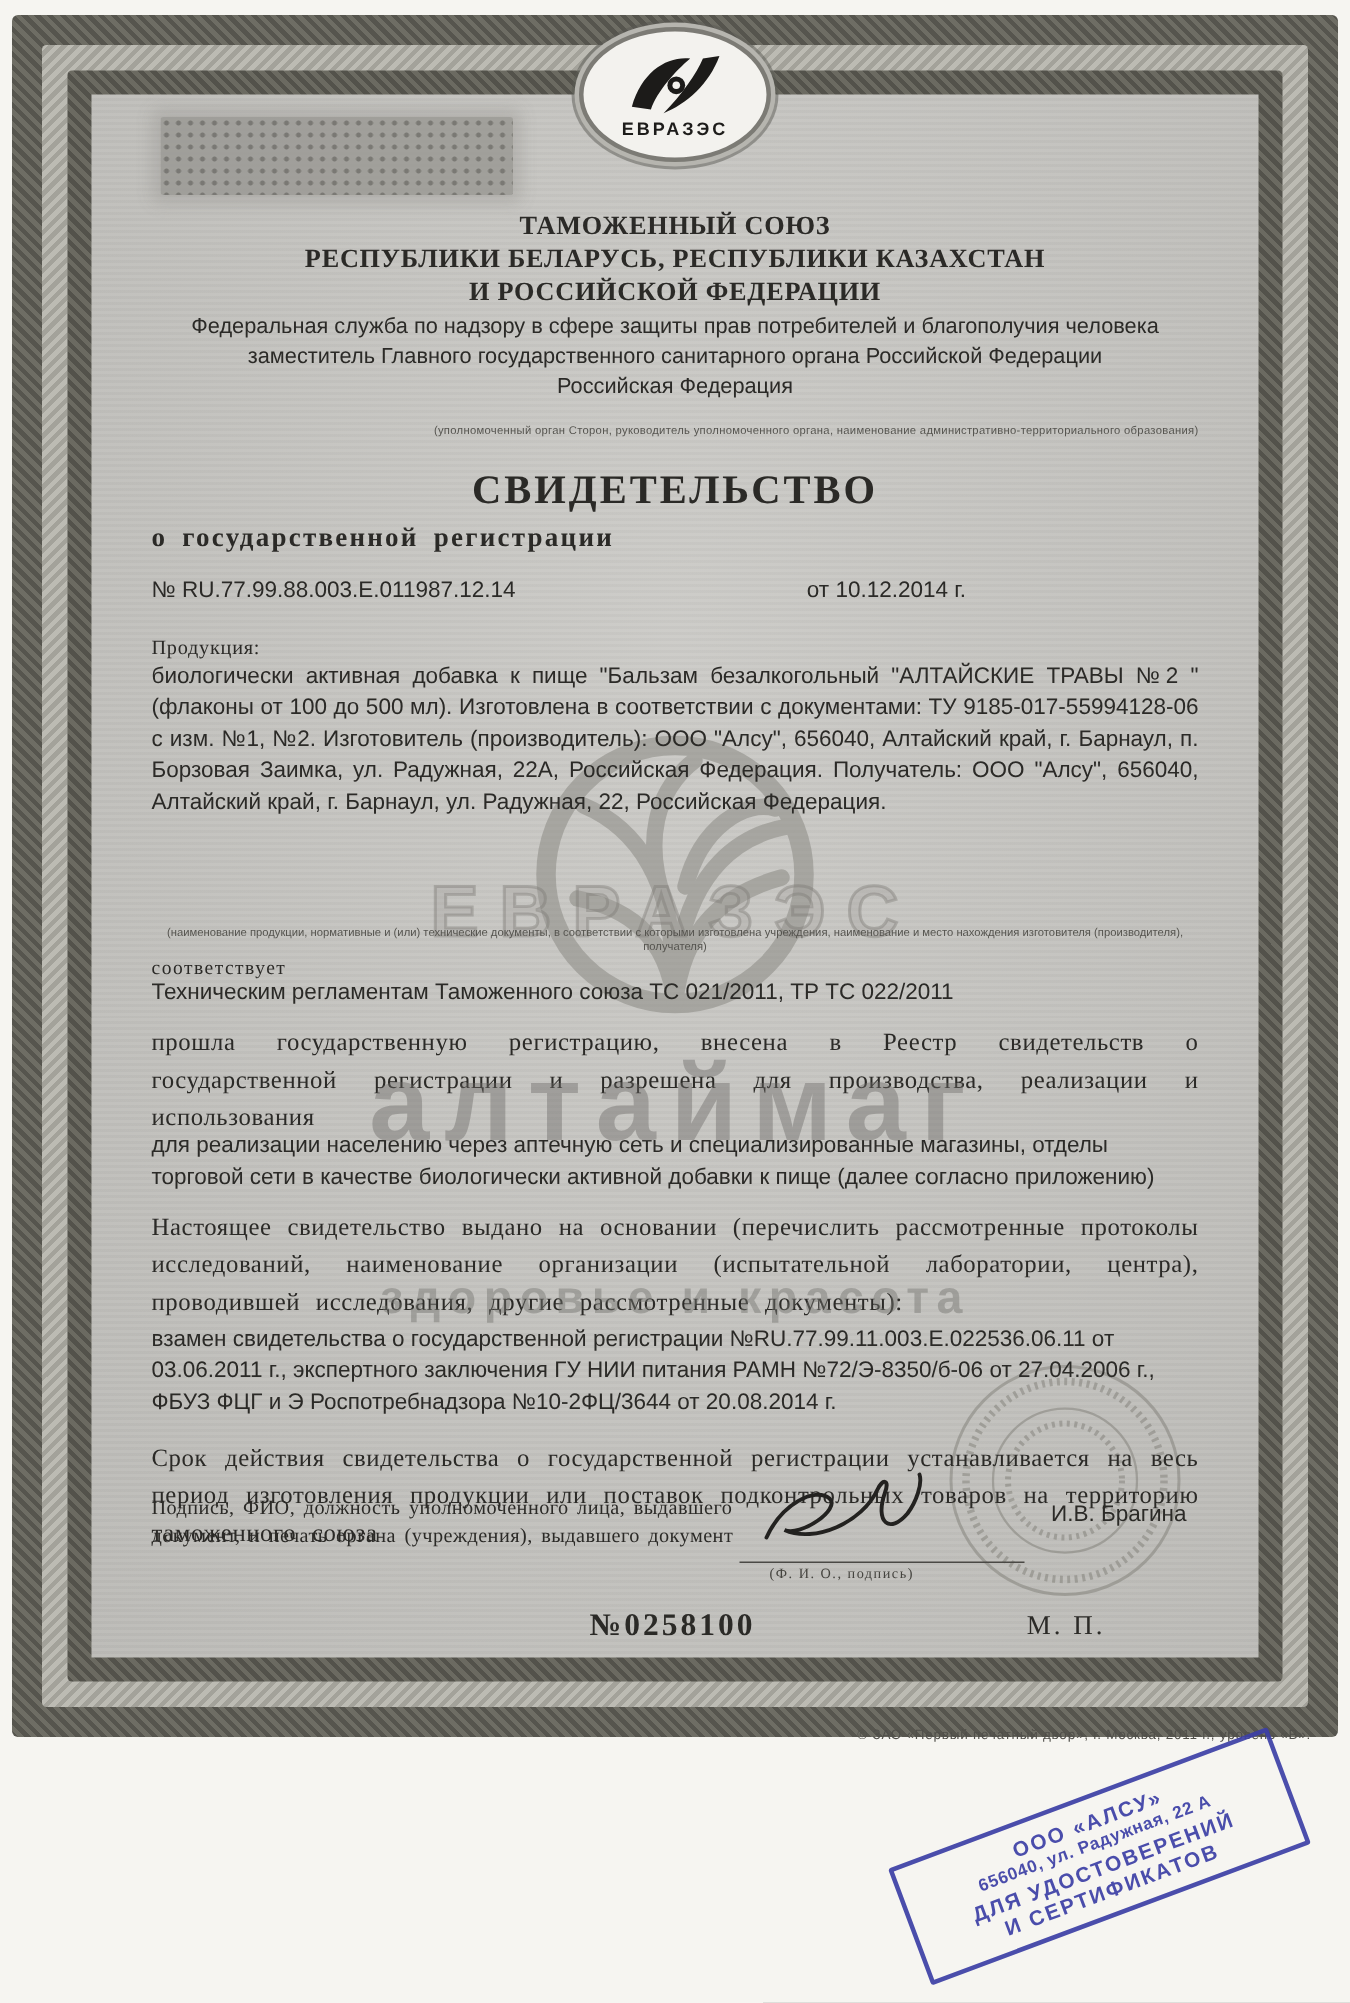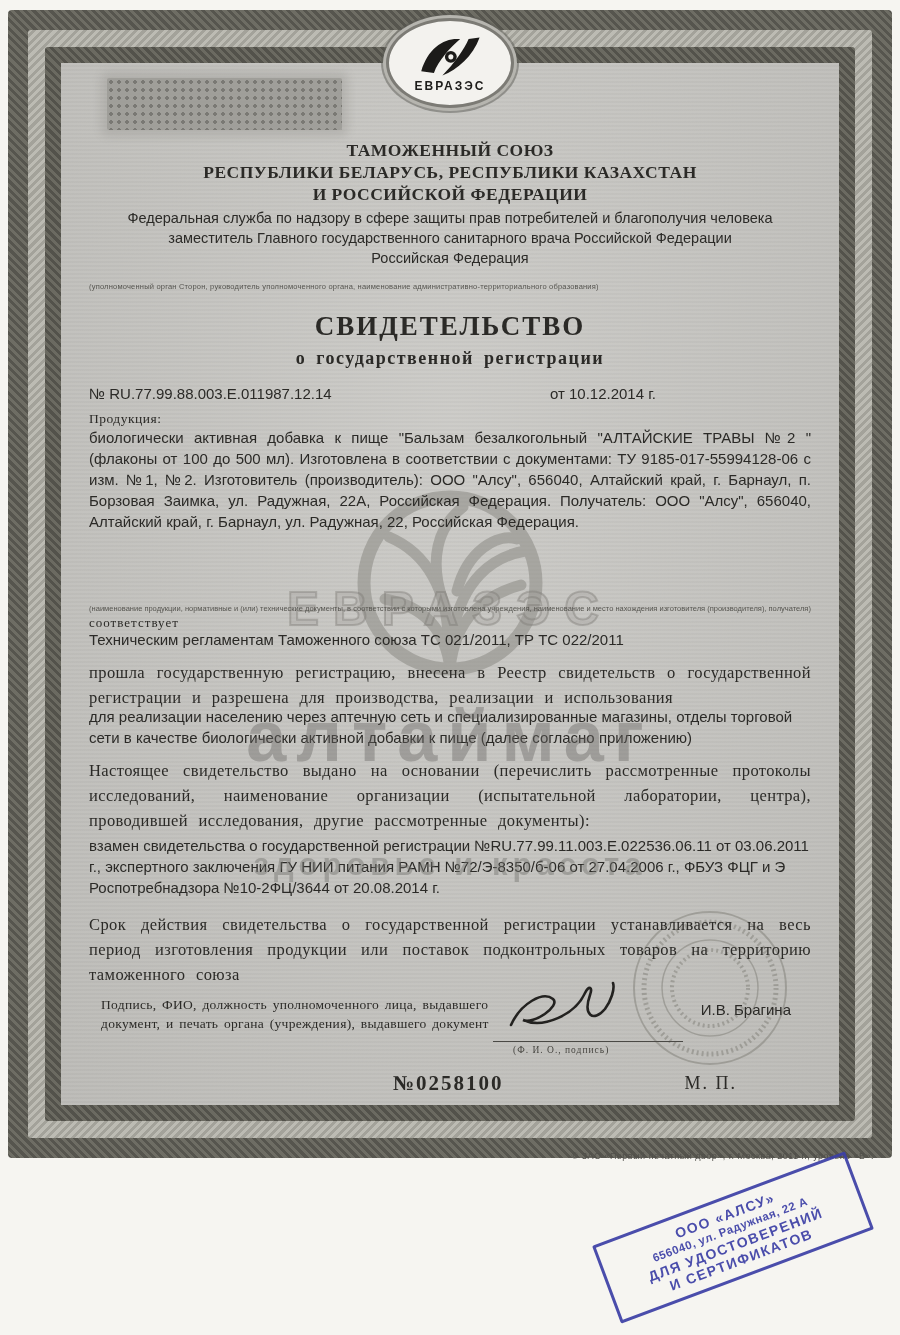--- a/index.html
+++ b/index.html
@@ -28,21 +28,21 @@
     padding:16px; border-radius:3px;
   }
   .paper {
     position:relative; width:100%; height:100%;
     background:
       radial-gradient(ellipse at 50% 35%, rgba(255,255,255,.10), rgba(0,0,0,.05)),
       repeating-linear-gradient(0deg, rgba(255,255,255,.025) 0 2px, rgba(0,0,0,.025) 2px 4px),
       #c7c6c2;
     overflow:hidden;
   }
-  .content { position:relative; z-index:2; padding:0 28px; }
+  .content { position:relative; z-index:2; padding:0 40px; }
 
   
   .eurasec-badge {
     position:absolute; z-index:6; left:50%; top:18px; margin-left:-64px;
     width:128px; height:90px; border-radius:50%;
     background:#f3f2ee; border:3px solid #7c7b75;
     box-shadow:0 0 0 3px #b6b5af, 0 0 0 5px rgba(90,89,83,.5);
     display:flex; flex-direction:column; align-items:center; justify-content:center;
   }
   .eurasec-badge .txt {
@@ -56,30 +56,30 @@
     background-image:radial-gradient(#6e6d68 1.6px, transparent 1.8px);
     background-size:8px 8px; opacity:.85; border-radius:2px;
     box-shadow:0 0 10px 6px rgba(150,149,144,.45);
   }
 
   
   .union { margin-top:76px; text-align:center; font-weight:bold;
            font-size:17.5px; line-height:22px; letter-spacing:.5px; }
   .agency { margin-top:3px; text-align:center; font-family:Liberation Sans, sans-serif;
             font-size:14.5px; line-height:20px; }
-  .cap-tiny { margin-top:14px; text-align:left; font-family:"Liberation Sans",sans-serif;
+  .cap-tiny { margin-top:14px; text-align:right; font-family:"Liberation Sans",sans-serif;
               font-size:7.5px; color:#55544f; letter-spacing:.2px; }
   .title-main { margin-top:20px; text-align:center; font-weight:bold;
                 font-size:27px; letter-spacing:2px; }
-  .title-sub { margin-top:6px; text-align:center; font-weight:bold;
+  .title-sub { margin-top:6px; text-align:left; font-weight:bold;
                font-size:18px; letter-spacing:1.5px; word-spacing:4px; }
   .reg-line { margin-top:16px; display:flex; font-family:Liberation Sans, sans-serif;
               font-size:15px; }
   .reg-line .date { margin-left:auto; margin-right:155px; }
-  .product-label { margin-top:9px; font-size:13.5px; letter-spacing:.5px; }
+  .product-label { margin-top:22px; font-size:13.5px; letter-spacing:.5px; }
   .product-text { font-family:"Liberation Sans",sans-serif; font-size:15px;
                   line-height:21px; text-align:justify; }
   .compliance-cap { margin-top:72px; text-align:center;
                     font-family:"Liberation Sans",sans-serif; font-size:7.5px; color:#55544f; }
   .compliance-label { margin-top:2px; font-size:13px; letter-spacing:1px; }
   .compliance-text { font-family:"Liberation Sans",sans-serif; font-size:15px; margin-top:0; }
   .para-serif { font-size:16.5px; line-height:25px; text-align:justify;
                 word-spacing:6px; letter-spacing:.4px; }
   .p1 { margin-top:12px; }
   .sales { font-family:"Liberation Sans",sans-serif; font-size:15px; line-height:21px;
@@ -172,21 +172,21 @@
             <circle cx="82" cy="82" r="38" fill="none" stroke="#78776f" stroke-width="4" stroke-dasharray="2 3"></circle>
           </svg>
         </div>
 
         <div class="content">
           <div class="union">ТАМОЖЕННЫЙ СОЮЗ</div>
           <div class="union" style="margin-top:0">РЕСПУБЛИКИ БЕЛАРУСЬ, РЕСПУБЛИКИ КАЗАХСТАН</div>
           <div class="union" style="margin-top:0">И РОССИЙСКОЙ ФЕДЕРАЦИИ</div>
 
           <div class="agency">Федеральная служба по надзору в сфере защиты прав потребителей и благополучия человека</div>
-          <div class="agency" style="margin-top:0">заместитель Главного государственного санитарного врача Российской Федерации</div>
+          <div class="agency" style="margin-top:0">заместитель Главного государственного санитарного органа Российской Федерации</div>
           <div class="agency" style="margin-top:0">Российская Федерация</div>
 
           <div class="cap-tiny">(уполномоченный орган Сторон, руководитель уполномоченного органа, наименование административно-территориального образования)</div>
 
           <div class="title-main">СВИДЕТЕЛЬСТВО</div>
           <div class="title-sub">о государственной регистрации</div>
 
           <div class="reg-line">
             <span class="num">№ RU.77.99.88.003.E.011987.12.14</span>
             <span class="date">от 10.12.2014 г.</span>

